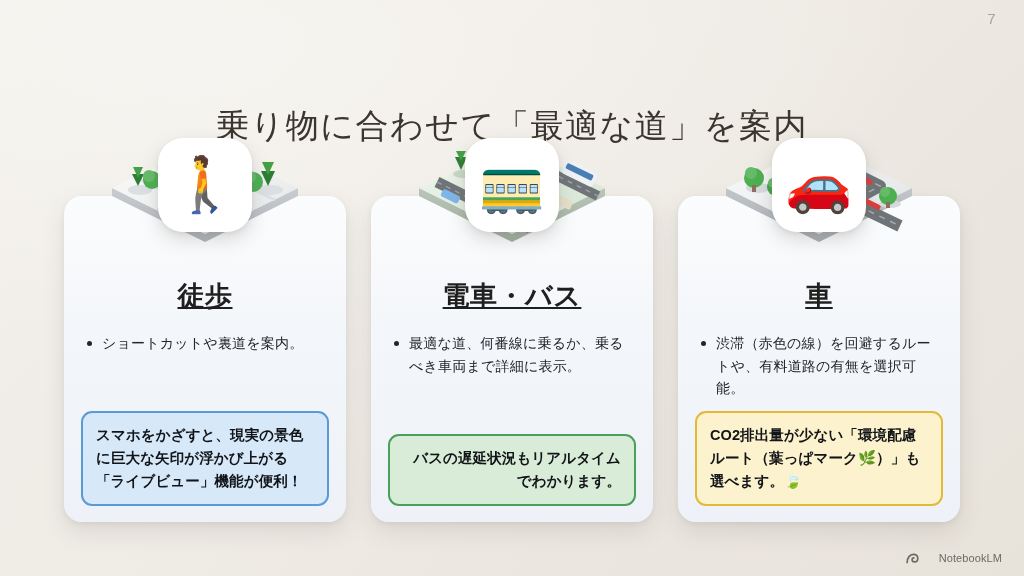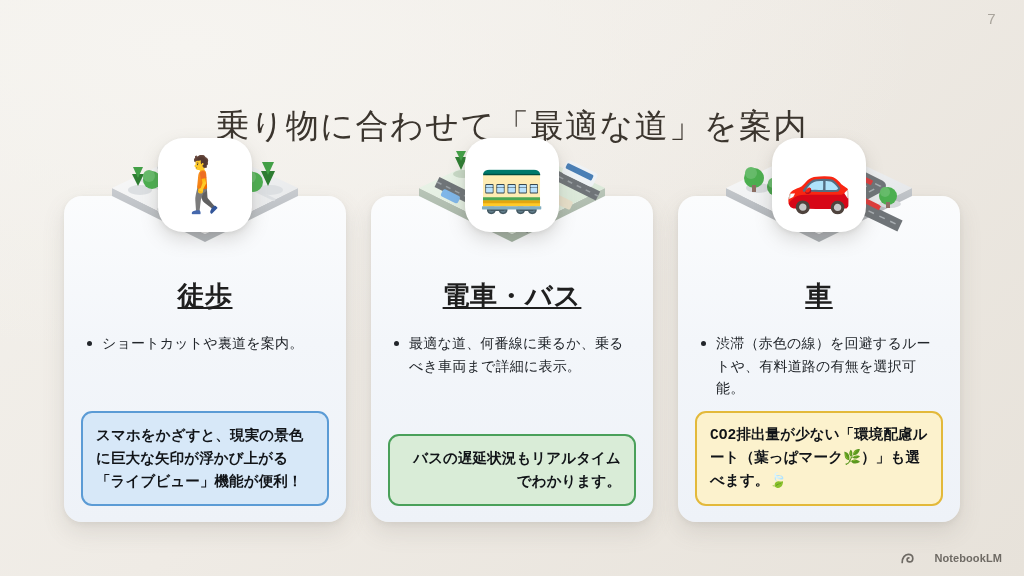--- a/index.html
+++ b/index.html
@@ -172,33 +172,32 @@
   .callout.green {
     background: #d9ecd7;
     border: 2px solid #4aa05a;
     color: #111418;
     text-align: right;
   }
   .callout.yellow {
     background: #fcf2cd;
     border: 2px solid #e3b93a;
     color: #111418;
-    font-family: Liberation Mono, monospace;
   }
 
   
   .watermark {
     position: absolute;
     right: 22px;
     bottom: 12px;
     display: flex;
     align-items: center;
     gap: 20px;
     font-size: 11px;
-    font-weight: bold;
+    font-weight: normal;
     color: #6e6a64;
     letter-spacing: 0.1px;
   }
   .watermark svg { display: block; }
 </style>
 </head>
 <body>
 
 <div class="slide">
 

